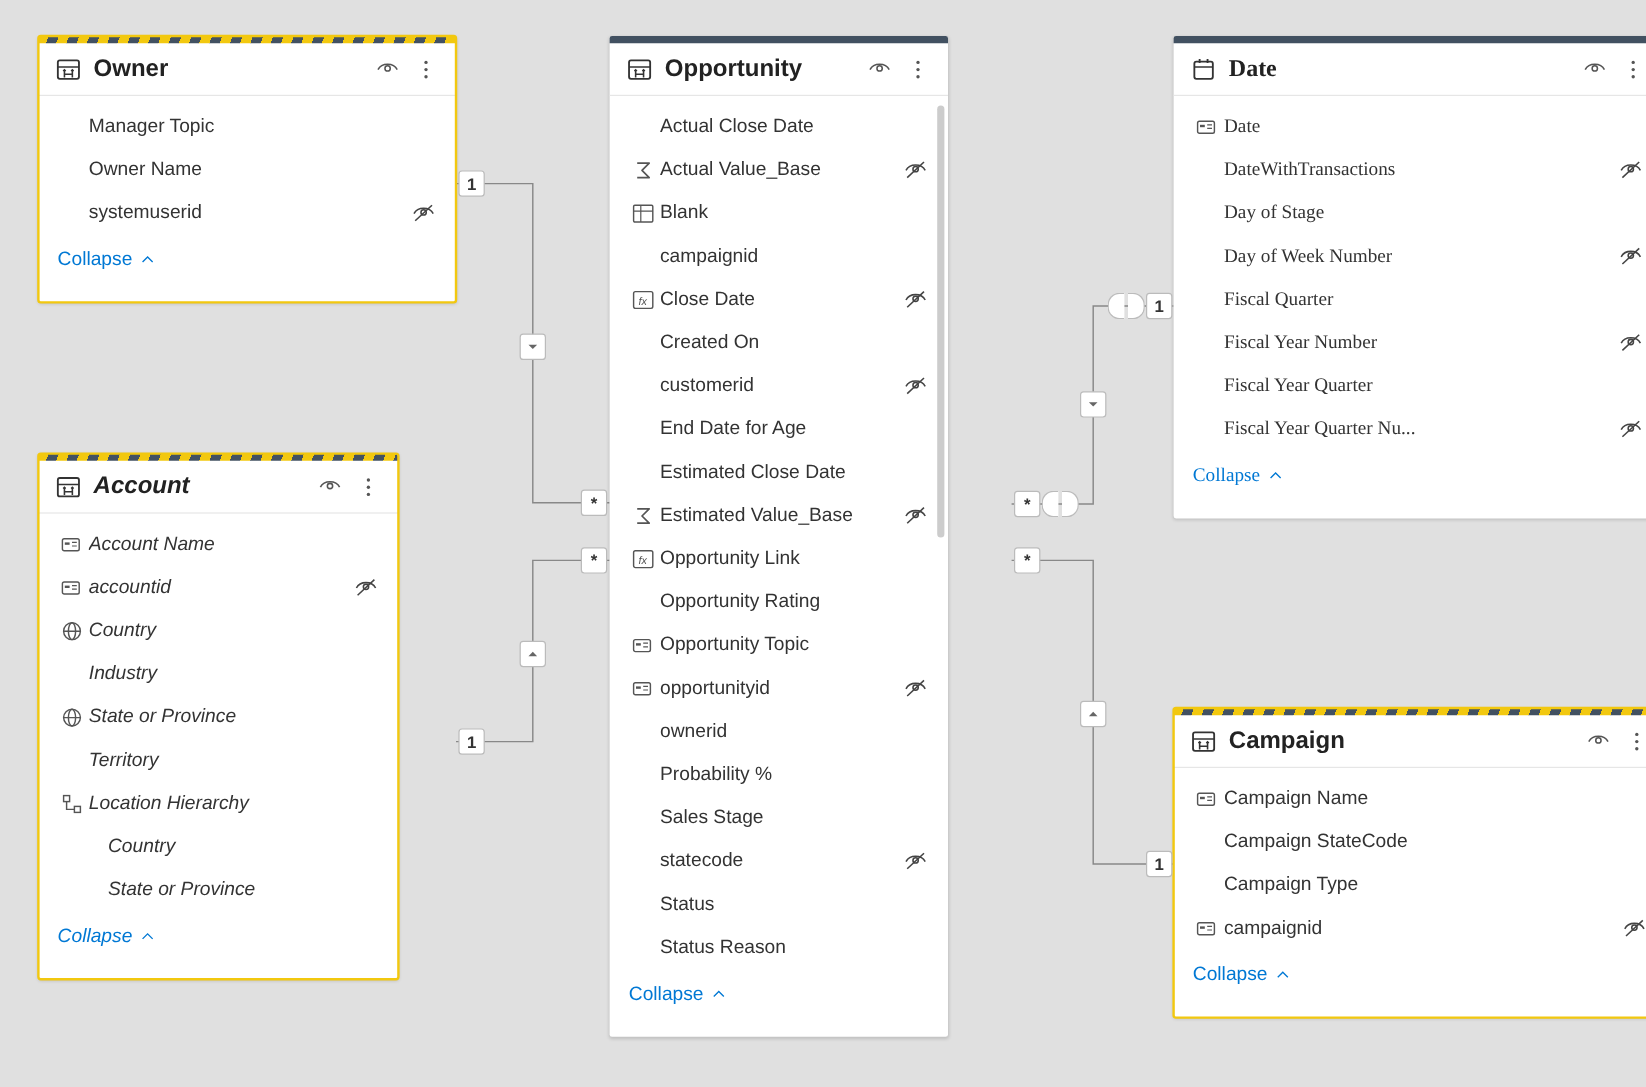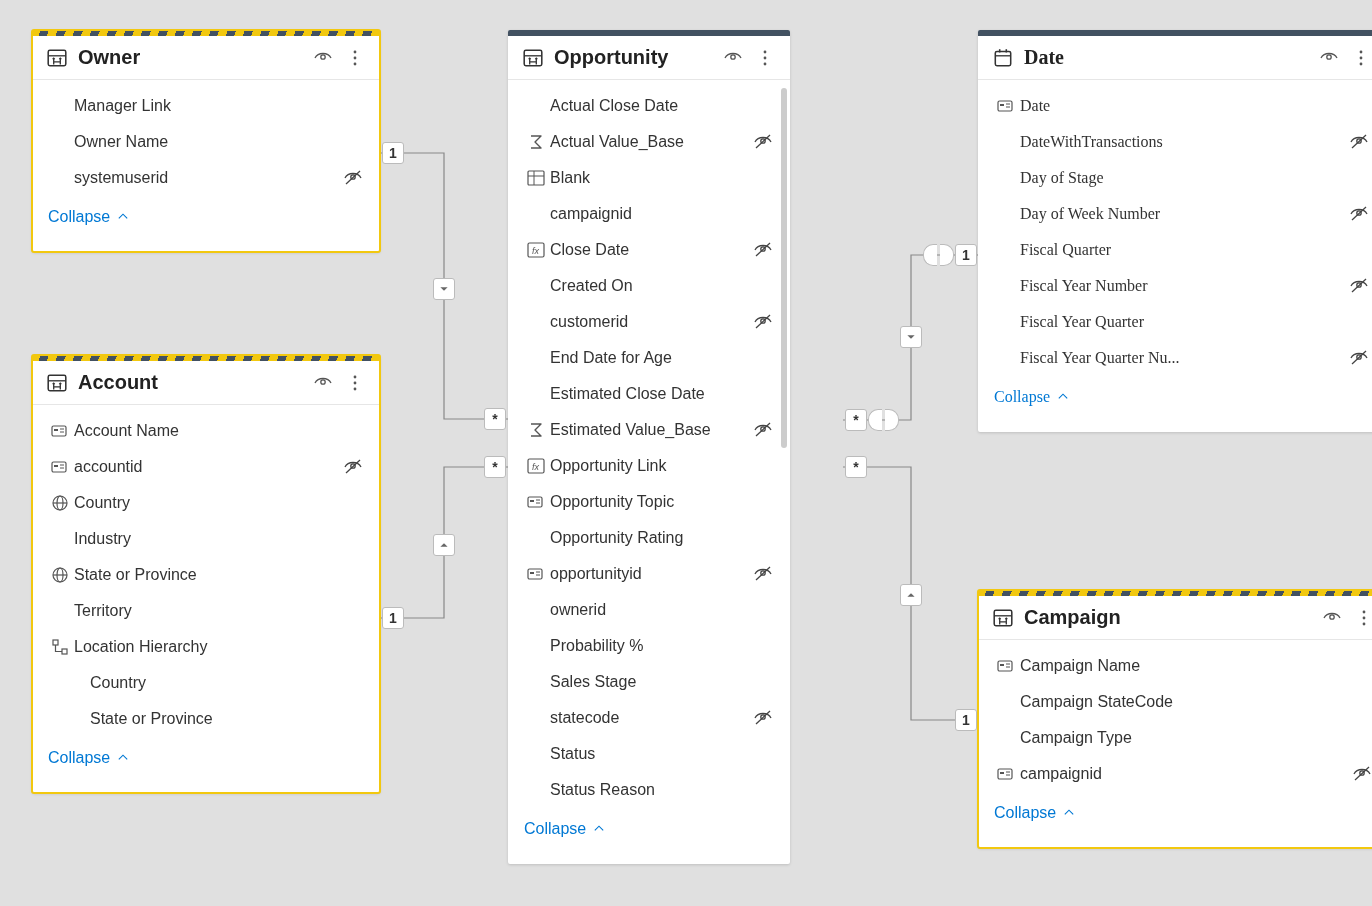--- a/index.html
+++ b/index.html
@@ -228,21 +228,21 @@
         </span>
       <span class="hicon">
           <svg width="20" height="20" viewBox="0 0 20 20">
             <use href="#ic-more"></use>
           </svg>
         </span>
     </div>
     <div class="field-list">
       <div class="field-row">
           <span class="field-iconslot"></span>
-          <span class="field-label">Manager Link</span>
+          <span class="field-label">Manager Topic</span>
           <span class="field-right"></span>
         </div>
       <div class="field-row">
           <span class="field-iconslot"></span>
           <span class="field-label">Owner Name</span>
           <span class="field-right"></span>
         </div>
       <div class="field-row">
           <span class="field-iconslot"></span>
           <span class="field-label">systemuserid</span>
@@ -254,21 +254,21 @@
         </div>
     </div>
     <div class="collapse-row">
         <span>Collapse</span>
         <svg width="14" height="14" viewBox="0 0 20 20">
           <use href="#ic-chev"></use>
         </svg>
       </div>
   </div>
 
-  <div class="table-card hatched selected" style="left:32px; top:355px; width:348px;">
+  <div class="table-card hatched selected" style="left:32px; top:378px; width:300px;font-style:italic;">
     <div class="card-header">
       <span class="hicon">
           <svg width="22" height="22" viewBox="0 0 20 20">
             <use href="#ic-tblhdr2"></use>
           </svg>
         </span>
       <span class="title">Account</span>
       <span class="hicon">
           <svg width="20" height="20" viewBox="0 0 20 20">
             <use href="#ic-eye"></use>
@@ -465,31 +465,31 @@
       <div class="field-row">
           <span class="field-iconslot">
             <svg width="20" height="20" viewBox="0 0 20 20">
               <use href="#ic-calcfx"></use>
             </svg>
           </span>
           <span class="field-label">Opportunity Link</span>
           <span class="field-right"></span>
         </div>
       <div class="field-row">
+          <span class="field-iconslot"></span>
+          <span class="field-label">Opportunity Rating</span>
+          <span class="field-right"></span>
+        </div>
+      <div class="field-row">
           <span class="field-iconslot">
             <svg width="20" height="20" viewBox="0 0 20 20">
               <use href="#ic-key"></use>
             </svg>
           </span>
           <span class="field-label">Opportunity Topic</span>
-          <span class="field-right"></span>
-        </div>
-      <div class="field-row">
-          <span class="field-iconslot"></span>
-          <span class="field-label">Opportunity Rating</span>
           <span class="field-right"></span>
         </div>
       <div class="field-row">
           <span class="field-iconslot">
             <svg width="20" height="20" viewBox="0 0 20 20">
               <use href="#ic-key"></use>
             </svg>
           </span>
           <span class="field-label">opportunityid</span>
           <span class="field-right">

